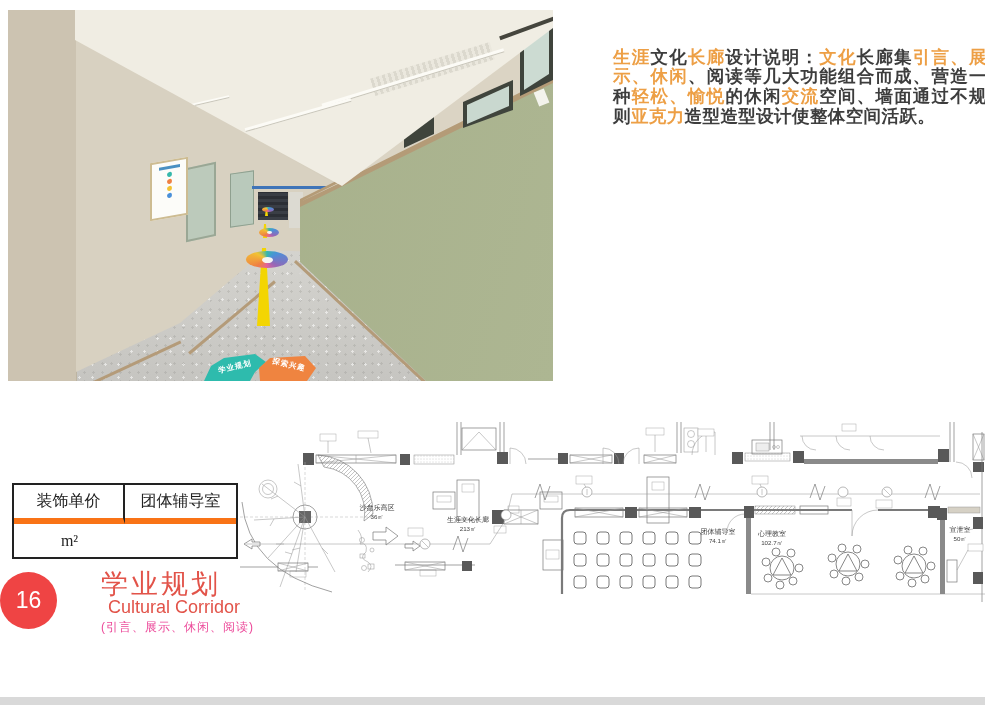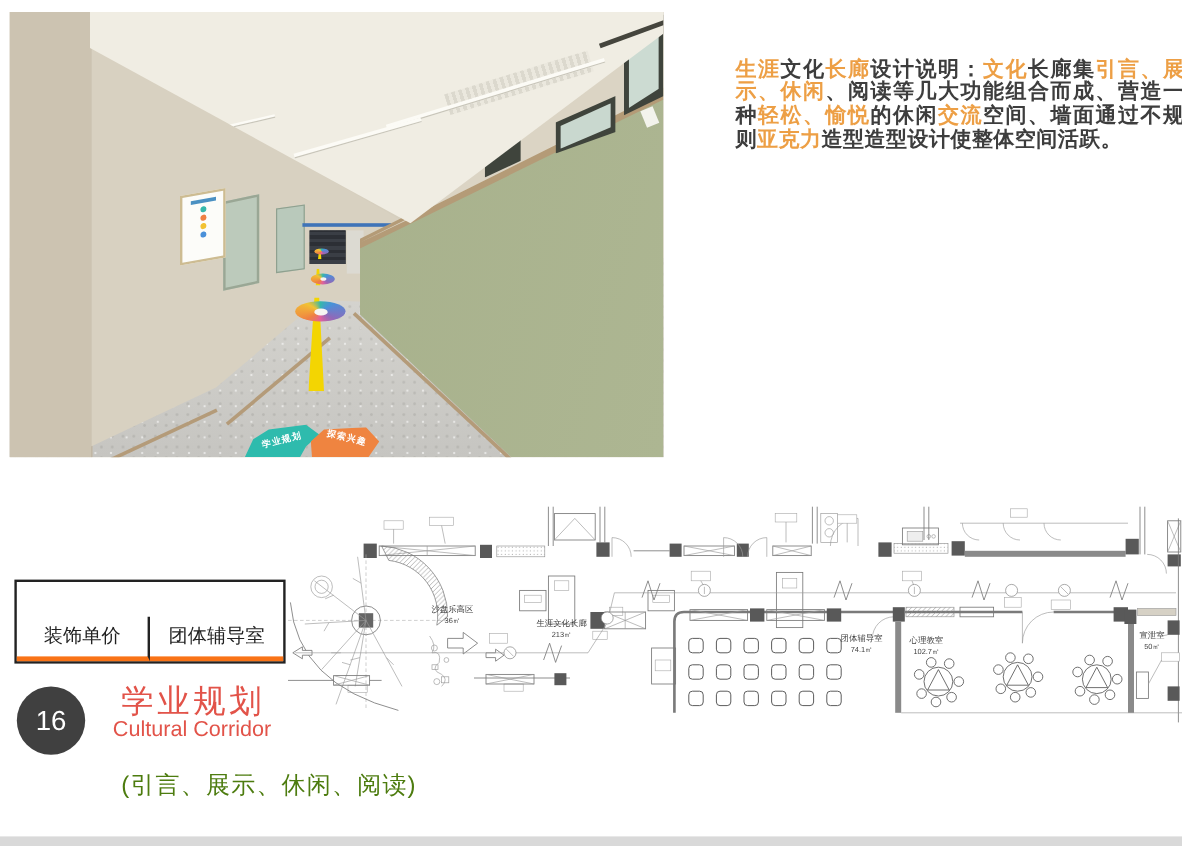--- a/index.html
+++ b/index.html
@@ -55,28 +55,28 @@
   #desc{left:613px;top:30px;width:374px;font-size:17.5px;font-weight:700;line-height:1.14;
         letter-spacing:.4px;text-align:justify;color:#3d3d3d;}
   #desc .hl{color:#ed9f45;}
 
   
   #ptable{left:12px;top:483px;width:222px;border:2px solid #222;display:grid;
           grid-template-columns:1fr 1fr;font-family:"Liberation Serif","DejaVu Serif",serif;
           font-size:16px;color:#222;background:#fff;}
   #ptable .cell{display:flex;align-items:center;justify-content:center;height:33px;}
   #ptable .c0{border-right:2px solid #222;}
-  #ptable .head{border-bottom:4px solid #f97316;margin-top:29px;}
+  #ptable .head{border-bottom:6px solid #f97316;}
 
   
-  #badge{left:14px;top:572px;width:57px;height:57px;border-radius:50%;background:#404040;
+  #badge{left:0;top:572px;width:57px;height:57px;border-radius:50%;background:#ef4444;
          color:#fff;font-size:23px;display:flex;align-items:center;justify-content:center;}
   #title-cn{left:101px;top:566px;font-size:27px;color:#e25349;letter-spacing:3px;}
-  #title-en{left:94px;top:597px;font-size:18px;color:#e25349;}
-  #tags{left:101px;top:641px;font-size:20px;color:#4d7c0f;letter-spacing:1px;}
+  #title-en{left:108px;top:597px;font-size:18px;color:#e25349;}
+  #tags{left:101px;top:619px;font-size:12px;color:#ec4899;letter-spacing:1px;}
   #footerbar{left:0;top:697px;width:985px;height:8px;background:#d9d9d9;}
 
   
   #plan{left:240px;top:422px;width:745px;height:186px;}
   #plan svg{width:100%;height:100%;}
   .pw{stroke:#787878;stroke-width:.7;fill:none;}
   .pthin{stroke:#9a9a9a;stroke-width:.55;fill:none;}
   .pdash{stroke:#b0b0b0;stroke-width:.5;fill:none;stroke-dasharray:3 2;}
   .pier{fill:#595959;stroke:none;}
   .wallband{fill:#8a8a8a;stroke:none;}
@@ -145,20 +145,21 @@
     <div class="dot" style="background:#f2c233;"></div>
     <div class="dot" style="background:#4a90d9;"></div>
   </div>
 </div>
 
 <p id="desc" class="abs"><span class="hl">生涯</span><span>文化</span><span class="hl">长廊</span><span>设计说明：</span><span class="hl">文化</span><span>长廊集</span><span class="hl">引言、展示、休闲</span><span>、阅读等几大功能组合而成、营造一种</span><span class="hl">轻松、愉悦</span><span>的休闲</span><span class="hl">交流</span><span>空间、墙面通过不规则</span><span class="hl">亚克力</span><span>造型造型设计使整体空间活跃。</span></p>
 
 <div id="ptable" class="abs">
   <div class="cell head c0">装饰单价</div>
   <div class="cell head">团体辅导室</div>
+  <div class="cell">m²</div>
 </div>
 
 <div id="plan" class="abs">
 <svg viewBox="0 0 745 186" xmlns="http://www.w3.org/2000/svg">
   <defs>
     <pattern id="hatch" width="4" height="4" patternUnits="userSpaceOnUse">
       <path d="M0,4 L4,0" stroke="#8a8a8a" stroke-width="0.5"></path>
     </pattern>
     <pattern id="dots" width="3" height="3" patternUnits="userSpaceOnUse">
       <circle cx="1" cy="1" r="0.45" fill="#9a9a9a"></circle>

